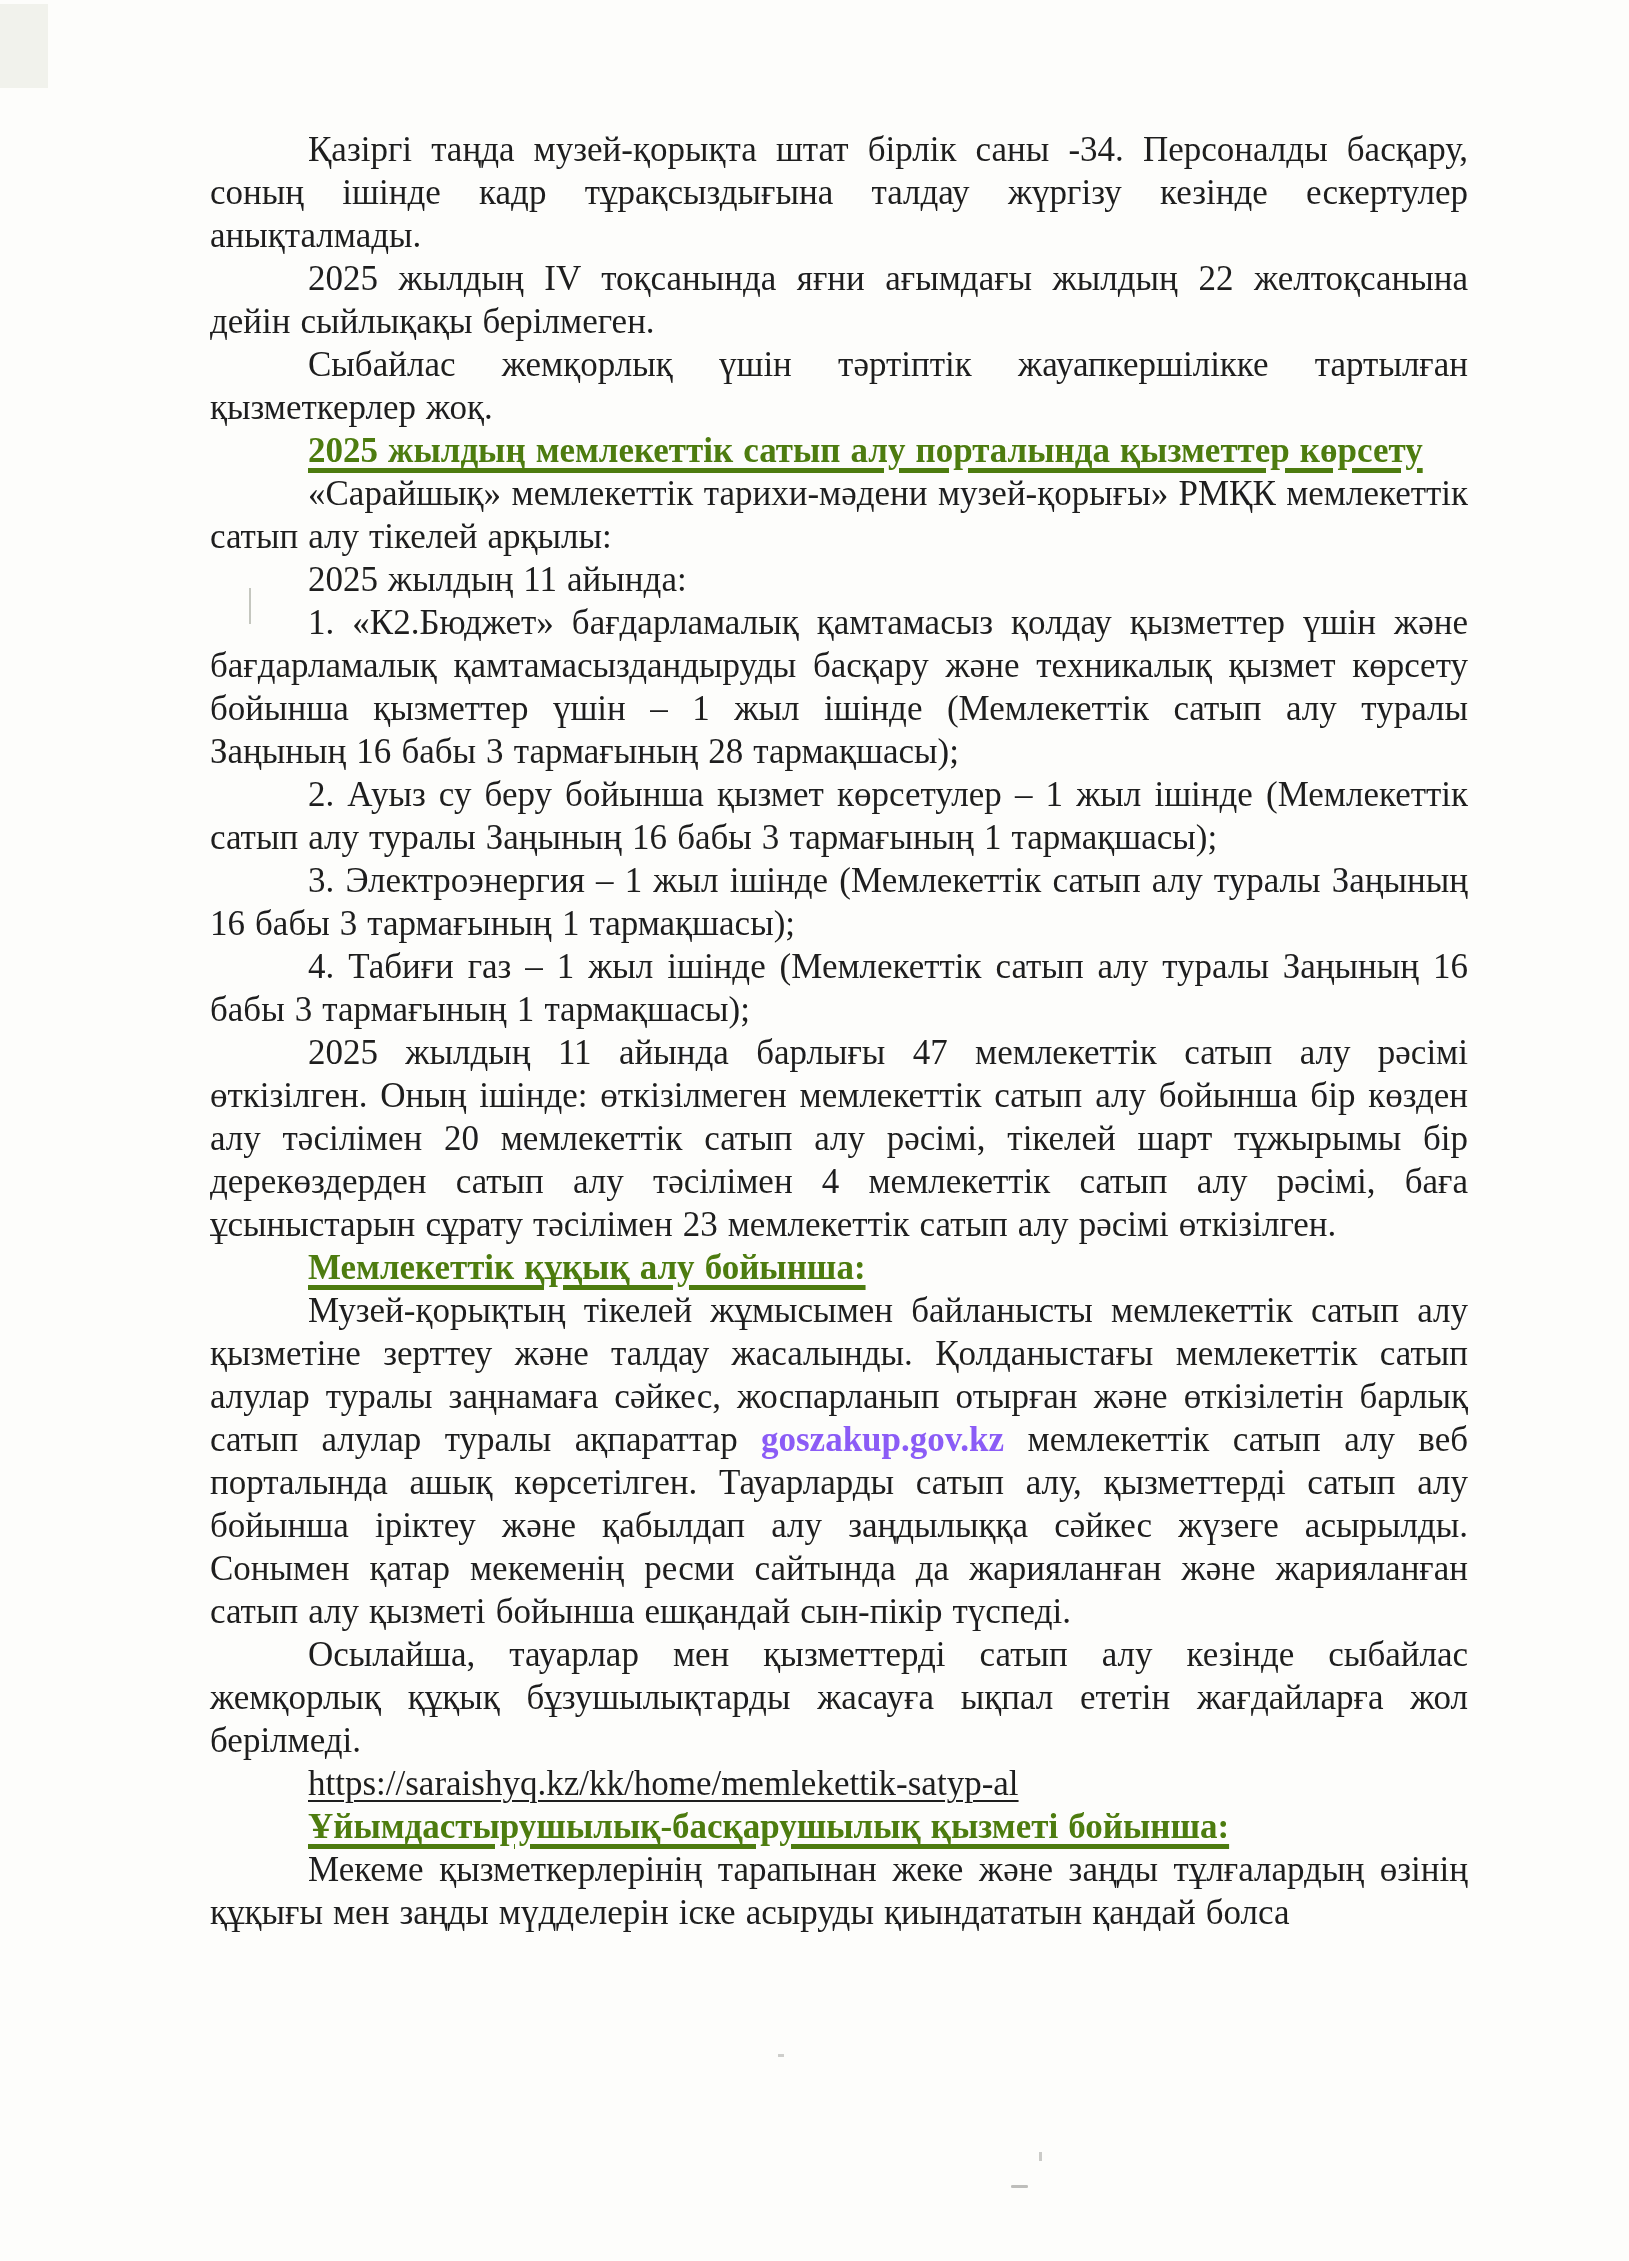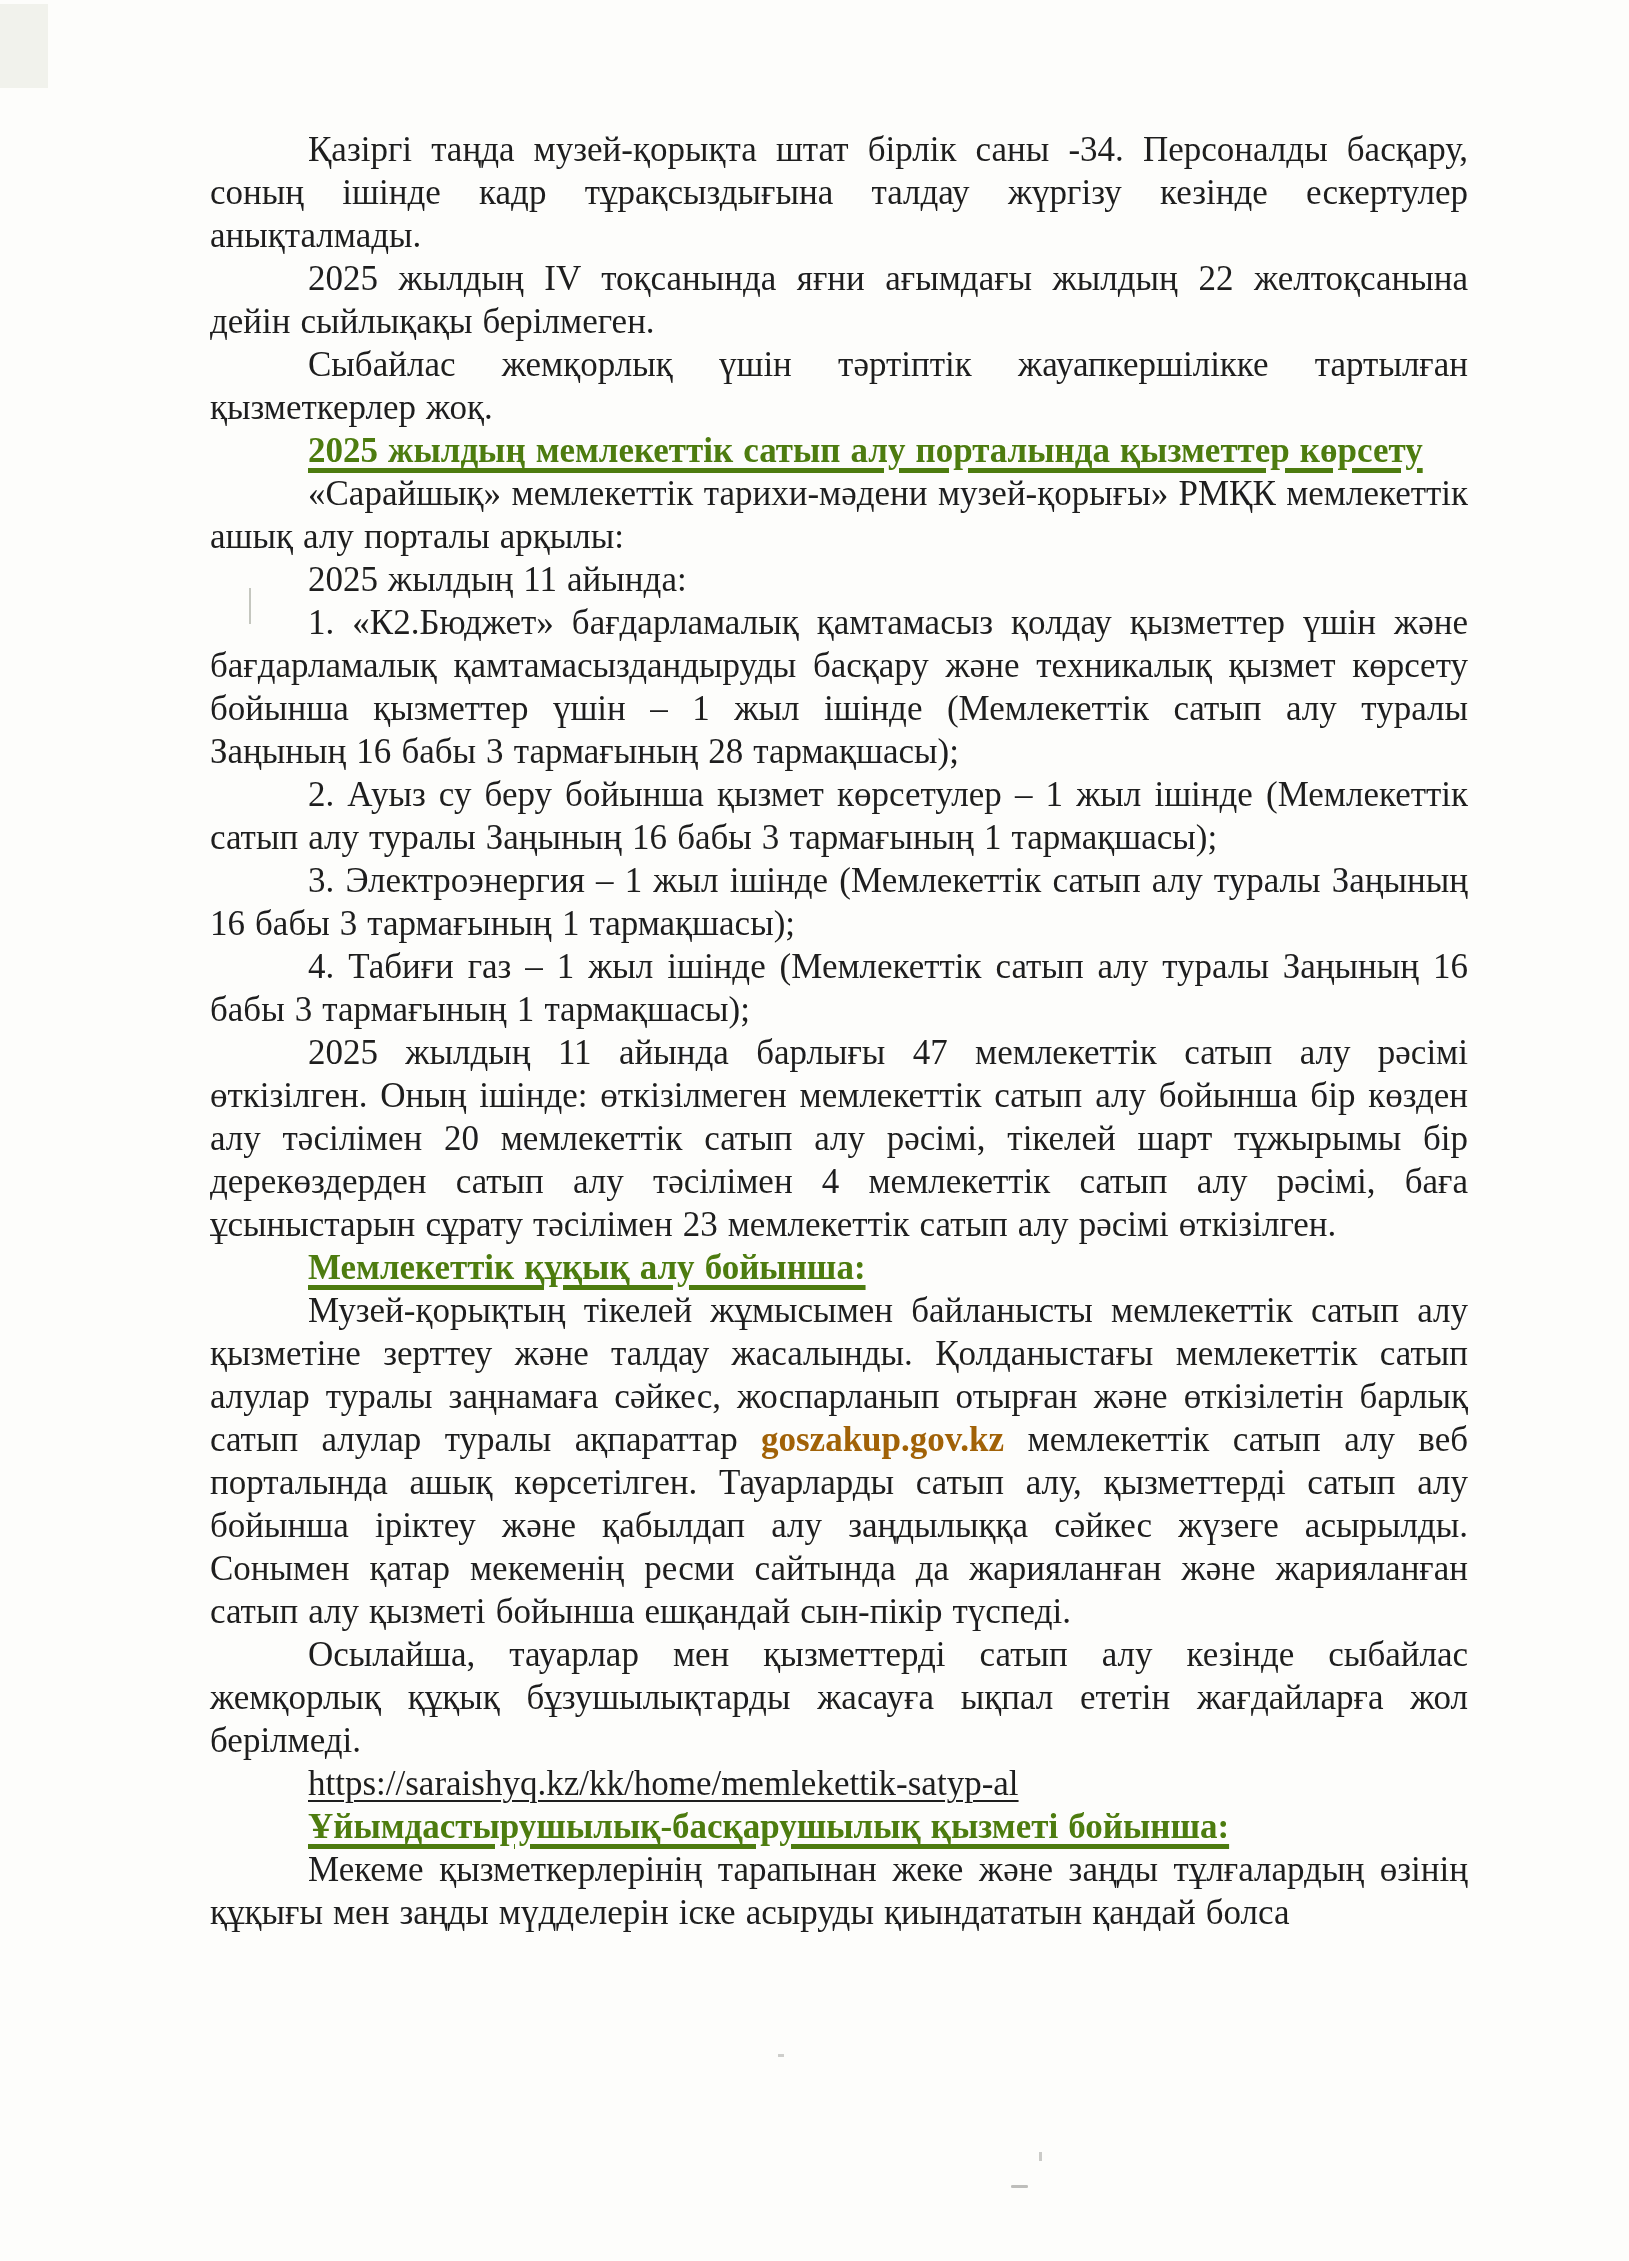--- a/index.html
+++ b/index.html
@@ -34,21 +34,21 @@
     text-decoration-thickness: 4.5px;
     text-underline-offset: 5.8px;
   }
   .link-line {
     text-decoration: underline;
     text-decoration-thickness: 1.9px;
     text-underline-offset: 4.5px;
   }
   .bold-inline {
     font-weight: bold;
-    color: #a16207;
+    color: #8b5cf6;
   }
   
   .artifact {
     position: absolute;
     pointer-events: none;
   }
   .artifact-vline {
     left: 249px;
     top: 588px;
     width: 1.9px;
@@ -96,21 +96,21 @@
 <div class="page">
 
   <p class="para">Қазіргі таңда музей-қорықта штат бірлік саны -34. Персоналды басқару, соның ішінде кадр тұрақсыздығына талдау жүргізу кезінде ескертулер анықталмады.</p>
 
   <p class="para">2025 жылдың IV тоқсанында яғни ағымдағы жылдың 22 желтоқсанына дейін сыйлықақы берілмеген.</p>
 
   <p class="para">Сыбайлас жемқорлық үшін тәртіптік жауапкершілікке тартылған қызметкерлер жоқ.</p>
 
   <p class="para heading">2025 жылдың мемлекеттік сатып алу порталында қызметтер көрсету</p>
 
-  <p class="para">«Сарайшық» мемлекеттік тарихи-мәдени музей-қорығы» РМҚК мемлекеттік ашық алу порталы арқылы:</p>
+  <p class="para">«Сарайшық» мемлекеттік тарихи-мәдени музей-қорығы» РМҚК мемлекеттік сатып алу тікелей арқылы:</p>
 
   <p class="para">2025 жылдың 11 айында:</p>
 
   <p class="para">1. «К2.Бюджет» бағдарламалық қамтамасыз қолдау қызметтер үшін және бағдарламалық қамтамасыздандыруды басқару және техникалық қызмет көрсету бойынша қызметтер үшін – 1 жыл ішінде (Мемлекеттік сатып алу туралы Заңының 16 бабы 3 тармағының 28 тармақшасы);</p>
 
   <p class="para">2. Ауыз су беру бойынша қызмет көрсетулер – 1 жыл ішінде (Мемлекеттік сатып алу туралы Заңының 16 бабы 3 тармағының 1 тармақшасы);</p>
 
   <p class="para">3. Электроэнергия – 1 жыл ішінде (Мемлекеттік сатып алу туралы Заңының 16 бабы 3 тармағының 1 тармақшасы);</p>
 
   <p class="para">4. Табиғи газ – 1 жыл ішінде (Мемлекеттік сатып алу туралы Заңының 16 бабы 3 тармағының 1 тармақшасы);</p>

